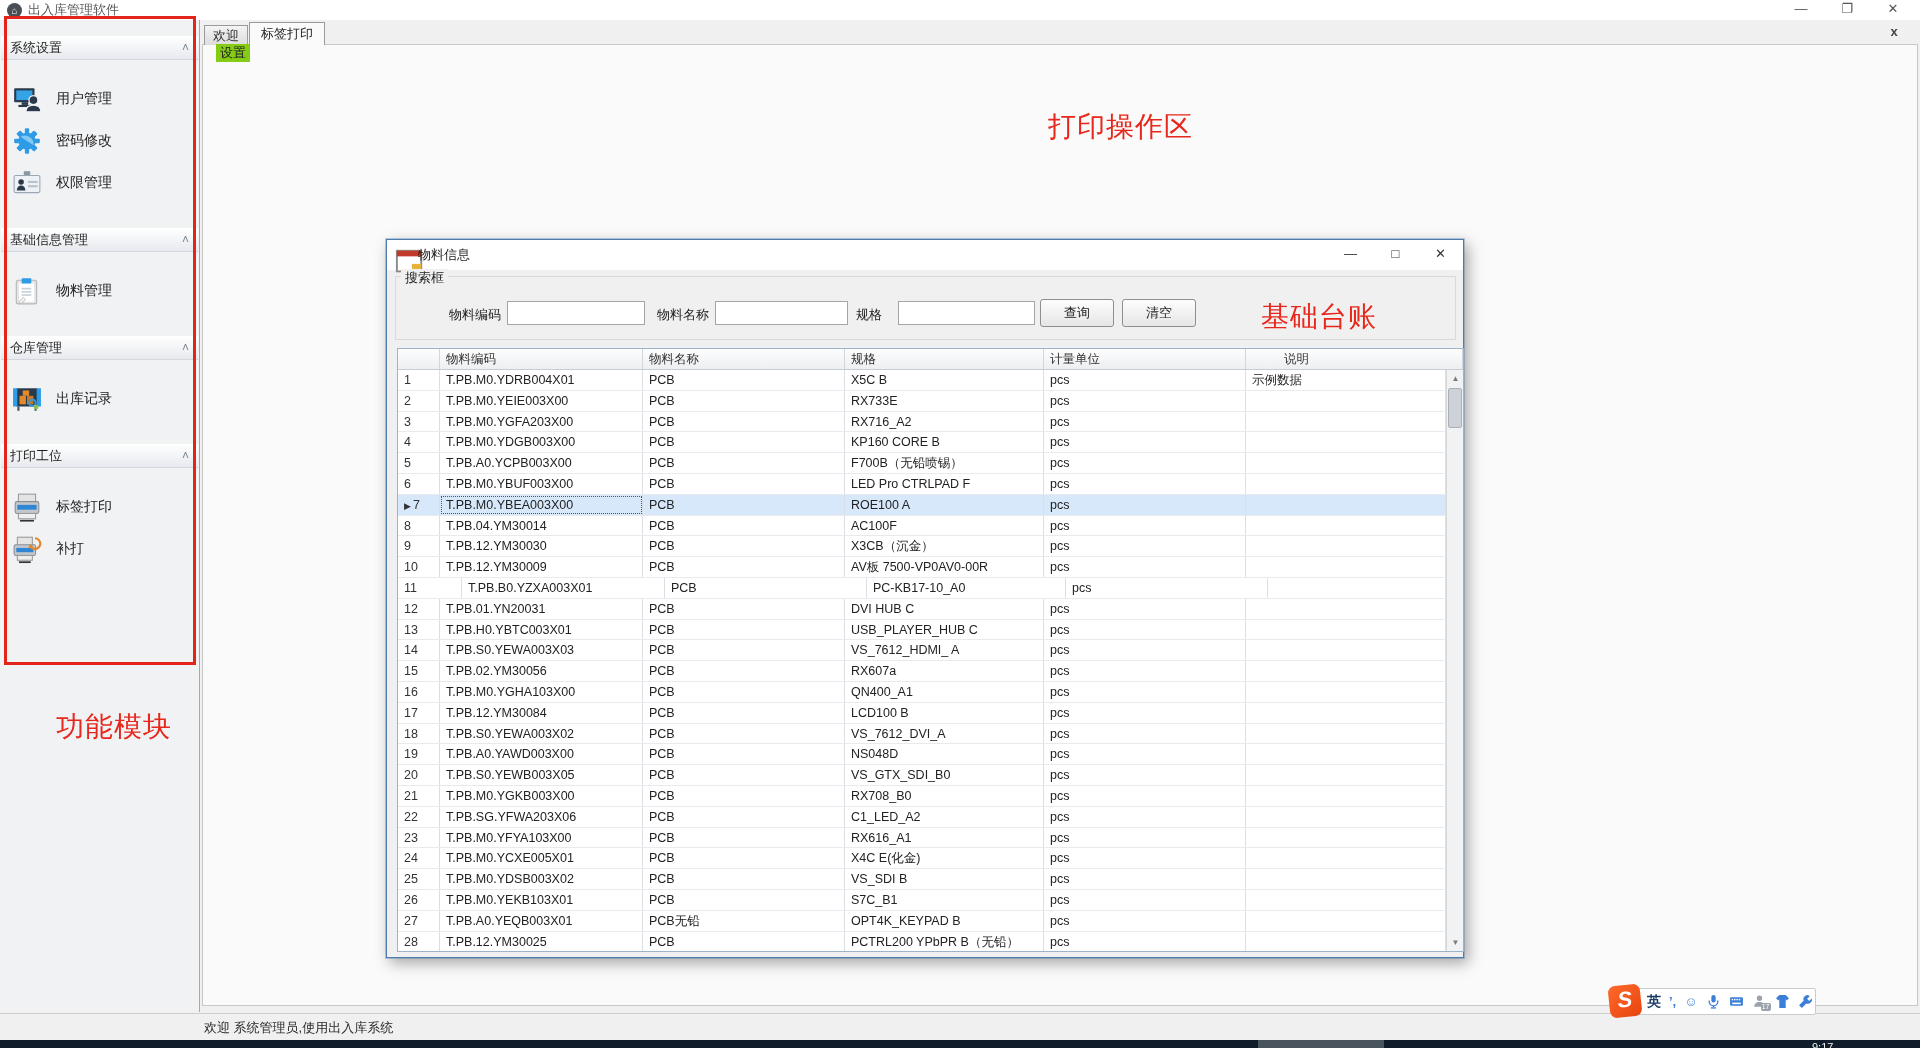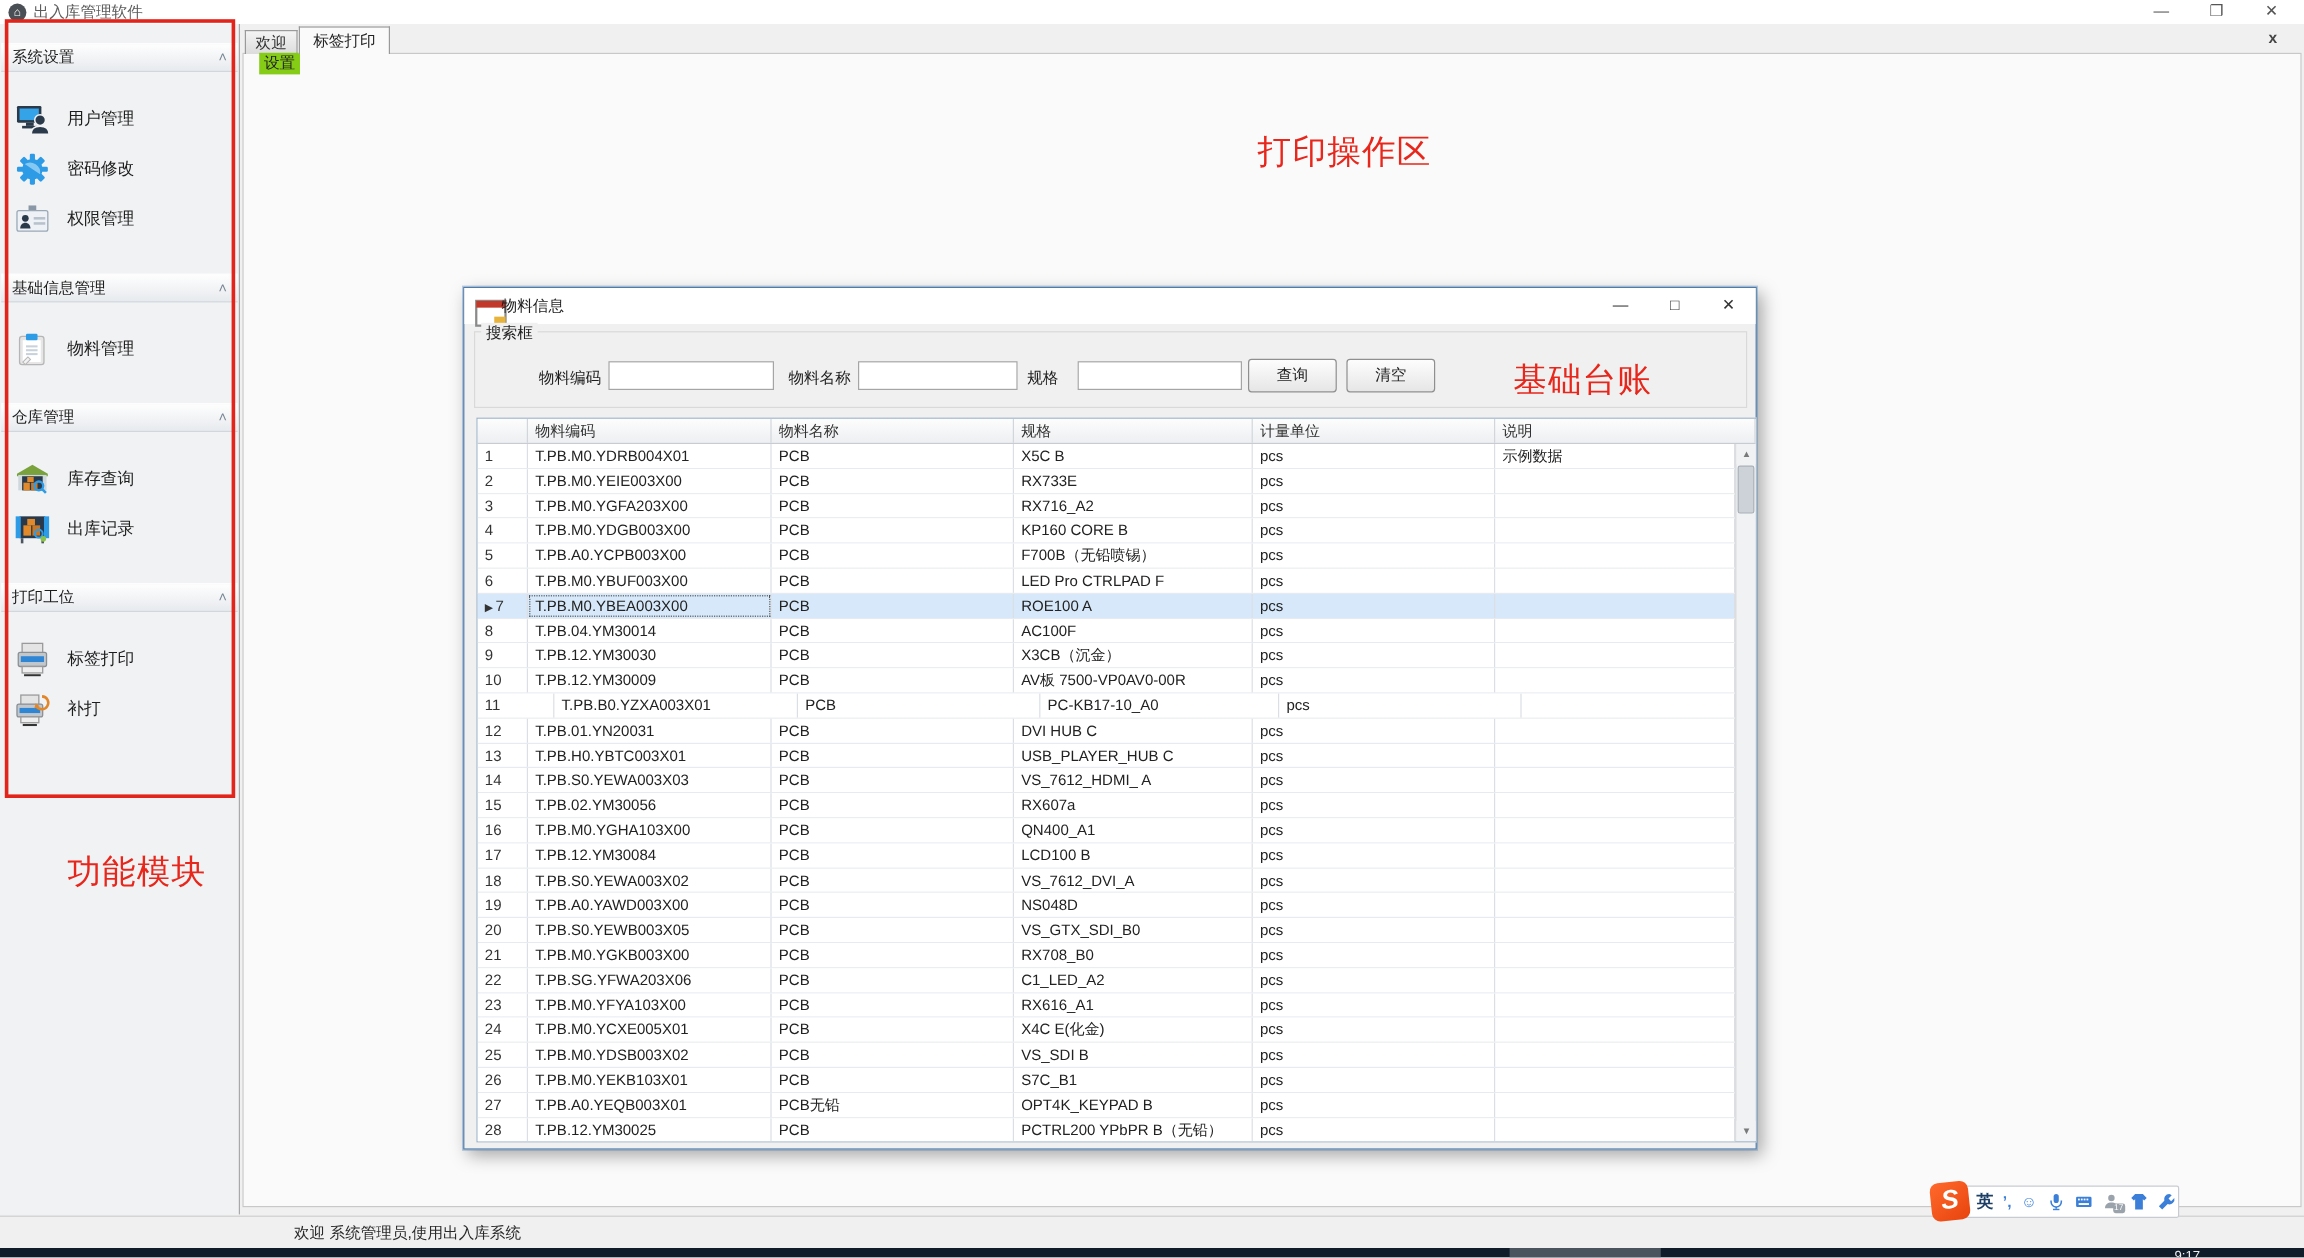--- a/index.html
+++ b/index.html
@@ -80,21 +80,21 @@
   .mg-row.sel .c-code { outline:1px dotted #555; outline-offset:-2px; }
   .row-marker { font-size:9px; color:#333; margin-right:2px; }
 
   .m-scroll { position:absolute; right:0; top:21px; bottom:0; width:17px; background:#f1f2f4; border-left:1px solid #d8d8d8; }
   .m-scroll .s-arrow { position:absolute; left:0; width:17px; height:17px; font-size:8px; color:#7a7a7a; text-align:center; line-height:17px; background:#f1f2f4; }
   .s-up { top:0; } .s-down { bottom:0; }
   .s-thumb { position:absolute; left:1px; top:18px; width:14px; height:40px; background:#cdd2d8; border:1px solid #aab0b7; border-radius:2px; }
 
   
   .statusbar { position:absolute; left:0; top:1013px; width:1920px; height:27px; background:#f0f0f0; border-top:1px solid #cfcfcf; }
-  .status-text { position:absolute; left:204px; top:5px; font-size:13px; color:#2a2a2a;margin-left:41px; }
+  .status-text { position:absolute; left:204px; top:5px; font-size:13px; color:#2a2a2a; }
   .taskbar { position:absolute; left:0; top:1040px; width:1920px; height:8px; background:#111c2b; overflow:hidden; }
   .task-block { position:absolute; left:1258px; top:0; width:126px; height:8px; background:#49545f; }
   .task-clock { position:absolute; left:1812px; top:1px; color:#eee; font-size:11px; }
 
   .ime-bar { position:absolute; left:1612px; top:988px; width:204px; height:27px; background:#fff; border:1px solid #c8ccd1; border-radius:2px; z-index:65; display:flex; align-items:center; gap:8px; padding-left:34px; }
   .sogou-logo { position:absolute; left:-4px; top:-4px; width:32px; height:32px; background:linear-gradient(145deg,#ff6a2b,#e8430e); border-radius:7px; color:#fff; font-weight:bold; font-style:italic; font-size:22px; text-align:center; line-height:30px; transform:rotate(-6deg); }
   .ime-mode { font-size:14px; font-weight:bold; color:#1d3f66; }
   .ime-ic { width:15px; height:15px; display:inline-block; }
   .ime-ic svg { width:15px; height:15px; }
   .ime-glyph { color:#3b7fd8; font-size:13px; font-weight:bold; }
@@ -187,33 +187,20 @@
 
 </div>
   </div>
 
   <div class="sb-group">
     <div class="sb-header">
       <span class="sb-header-label">仓库管理</span>
       <span class="sb-chevron">˄</span>
     </div>
     <div class="sb-items">
-  <div class="sb-item">
-    <span class="sb-icon"><svg viewBox="0 0 28 28">
-                <path d="M2 10l12-7 12 7v2H2z" fill="#7aa23c"></path>
-                <rect x="3" y="11" width="22" height="12" fill="#cfd8dc"></rect>
-                <rect x="6" y="12" width="16" height="11" fill="#27394a"></rect>
-                <rect x="7" y="17" width="5" height="6" fill="#e08a2c"></rect>
-                <rect x="13" y="17" width="5" height="6" fill="#c97724"></rect>
-                <rect x="10" y="12.5" width="5" height="4" fill="#e08a2c"></rect>
-                <circle cx="19" cy="19.5" r="3.4" fill="none" stroke="#2e9be6" stroke-width="1.8"></circle>
-                <line x1="21.6" y1="22.1" x2="24.5" y2="25" stroke="#2e9be6" stroke-width="2"></line>
-              </svg></span>
-    <span class="sb-label">库存查询</span>
-  </div>
 
 
   <div class="sb-item">
     <span class="sb-icon"><svg viewBox="0 0 28 28">
                 <rect x="4" y="4" width="20" height="17" fill="#27394a"></rect>
                 <rect x="1" y="4" width="4" height="17" fill="#2e9be6"></rect>
                 <rect x="23" y="4" width="4" height="17" fill="#2e9be6"></rect>
                 <rect x="7" y="11" width="6" height="8" fill="#e08a2c"></rect>
                 <rect x="14" y="11" width="6" height="8" fill="#c97724"></rect>
                 <rect x="10" y="6" width="6" height="5" fill="#e08a2c"></rect>
@@ -345,21 +332,21 @@
   <div class="m-btn" style="left:735px;top:59px;">清空</div>
   <div class="anno-text" style="left:874px;top:58px;position:absolute;">基础台账</div>
 
   <div class="m-grid">
     <div class="mg-header" id="mg-header">
         <div class="mg-hcell" style="width: 42px;"></div>
         <div class="mg-hcell" style="width: 203px;">物料编码</div>
         <div class="mg-hcell" style="width: 202px;">物料名称</div>
         <div class="mg-hcell" style="width: 199px;">规格</div>
         <div class="mg-hcell" style="width: 202px;">计量单位</div>
-        <div class="mg-hcell" style="flex: 1 1 0%;">说明</div>
+        <div class="mg-hcell" style="flex: 1 1 0%; margin-left: 32px;">说明</div>
       </div>
     <div class="mg-body" id="mg-body">
         <div class="mg-row">
           <div class="mg-cell num" style="width: 42px;">1</div>
           <div class="mg-cell c-code" style="width: 203px;">T.PB.M0.YDRB004X01</div>
           <div class="mg-cell c-name" style="width: 202px;">PCB</div>
           <div class="mg-cell c-spec" style="width: 199px;">X5C B</div>
           <div class="mg-cell c-unit" style="width: 202px;">pcs</div>
           <div class="mg-cell c-note" style="flex: 1 1 0%;">示例数据</div>
         </div>

